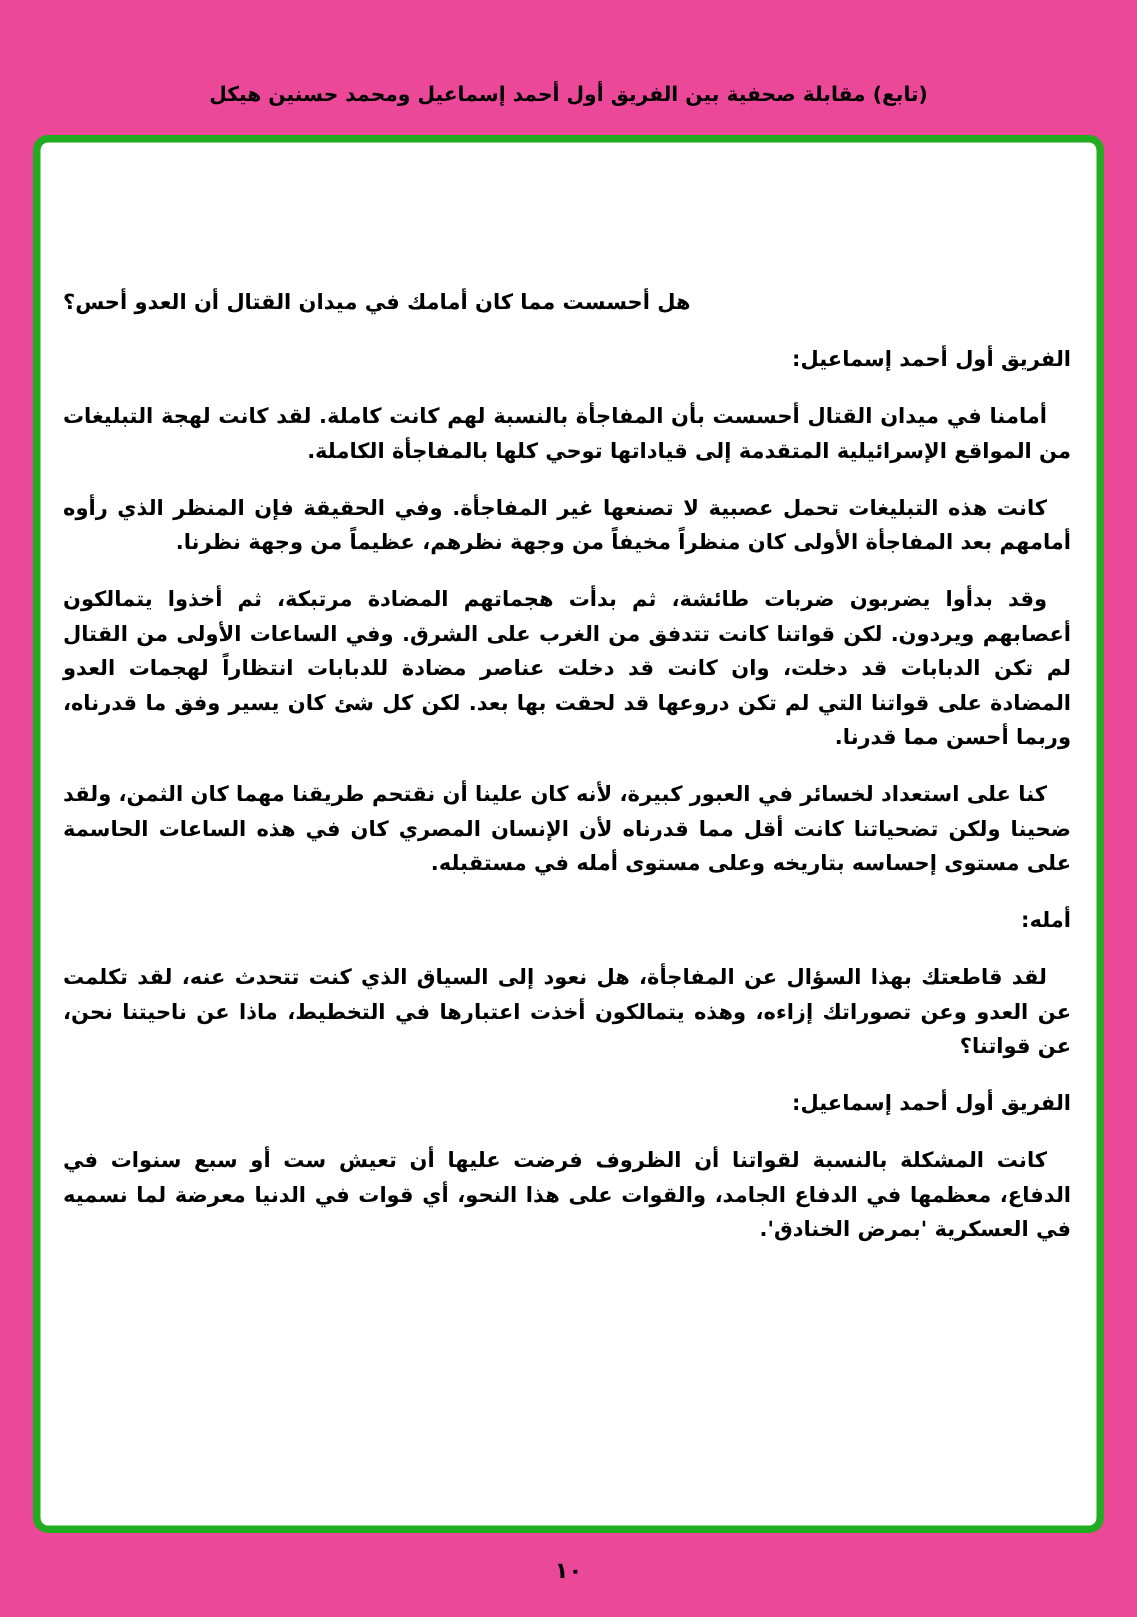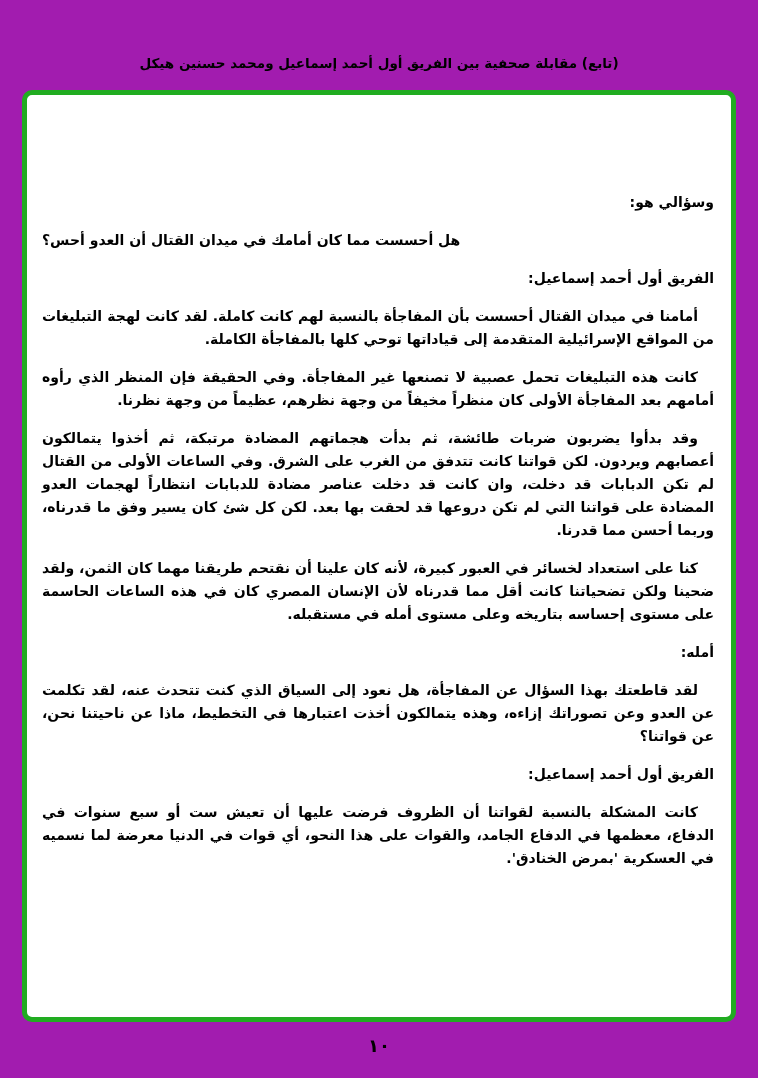--- a/index.html
+++ b/index.html
@@ -6,21 +6,21 @@
   html, body {
     width: 758px;
     background: #ffffff;
     font-family: "DejaVu Sans", sans-serif;
     color: #000000;
   }
   .page {
     position: relative;
     width: 758px;
     height: 1078px;
-    background: #a21caf;
+    background: #ec4899;
     direction: rtl;
     overflow: hidden;
     text-decoration: underline;
   }
   .doc-header {
     position: absolute;
     top: 55px;
     left: 0;
     right: 0;
     text-align: center;
@@ -55,37 +55,36 @@
   .para {
     text-align: justify;
     text-indent: 16px;
   }
   .doc-footer {
     position: absolute;
     bottom: 22px;
     left: 0;
     right: 0;
     text-align: center;
-    font-size: 18px;
+    font-size: 15px;
     font-weight: 700;
   }
 </style>
 </head>
 <body>
 
 <div class="page">
 
   <header class="doc-header">
     <h1>(تابع) مقابلة صحفية بين الفريق أول أحمد إسماعيل ومحمد حسنين هيكل</h1>
   </header>
 
   <main class="frame">
     <article class="body-text">
 
-      <p class="lead">وسؤالي هو:</p>
 
       <p class="question">هل أحسست مما كان أمامك في ميدان القتال أن العدو أحس؟</p>
 
       <p class="speaker">الفريق أول أحمد إسماعيل:</p>
 
       <p class="para">أمامنا في ميدان القتال أحسست بأن المفاجأة بالنسبة لهم كانت كاملة. لقد كانت لهجة التبليغات من المواقع الإسرائيلية المتقدمة إلى قياداتها توحي كلها بالمفاجأة الكاملة.</p>
 
       <p class="para">كانت هذه التبليغات تحمل عصبية لا تصنعها غير المفاجأة. وفي الحقيقة فإن المنظر الذي رأوه أمامهم بعد المفاجأة الأولى كان منظراً مخيفاً من وجهة نظرهم، عظيماً من وجهة نظرنا.</p>
 
       <p class="para">وقد بدأوا يضربون ضربات طائشة، ثم بدأت هجماتهم المضادة مرتبكة، ثم أخذوا يتمالكون أعصابهم ويردون. لكن قواتنا كانت تتدفق من الغرب على الشرق. وفي الساعات الأولى من القتال لم تكن الدبابات قد دخلت، وان كانت قد دخلت عناصر مضادة للدبابات انتظاراً لهجمات العدو المضادة على قواتنا التي لم تكن دروعها قد لحقت بها بعد. لكن كل شئ كان يسير وفق ما قدرناه، وربما أحسن مما قدرنا.</p>

